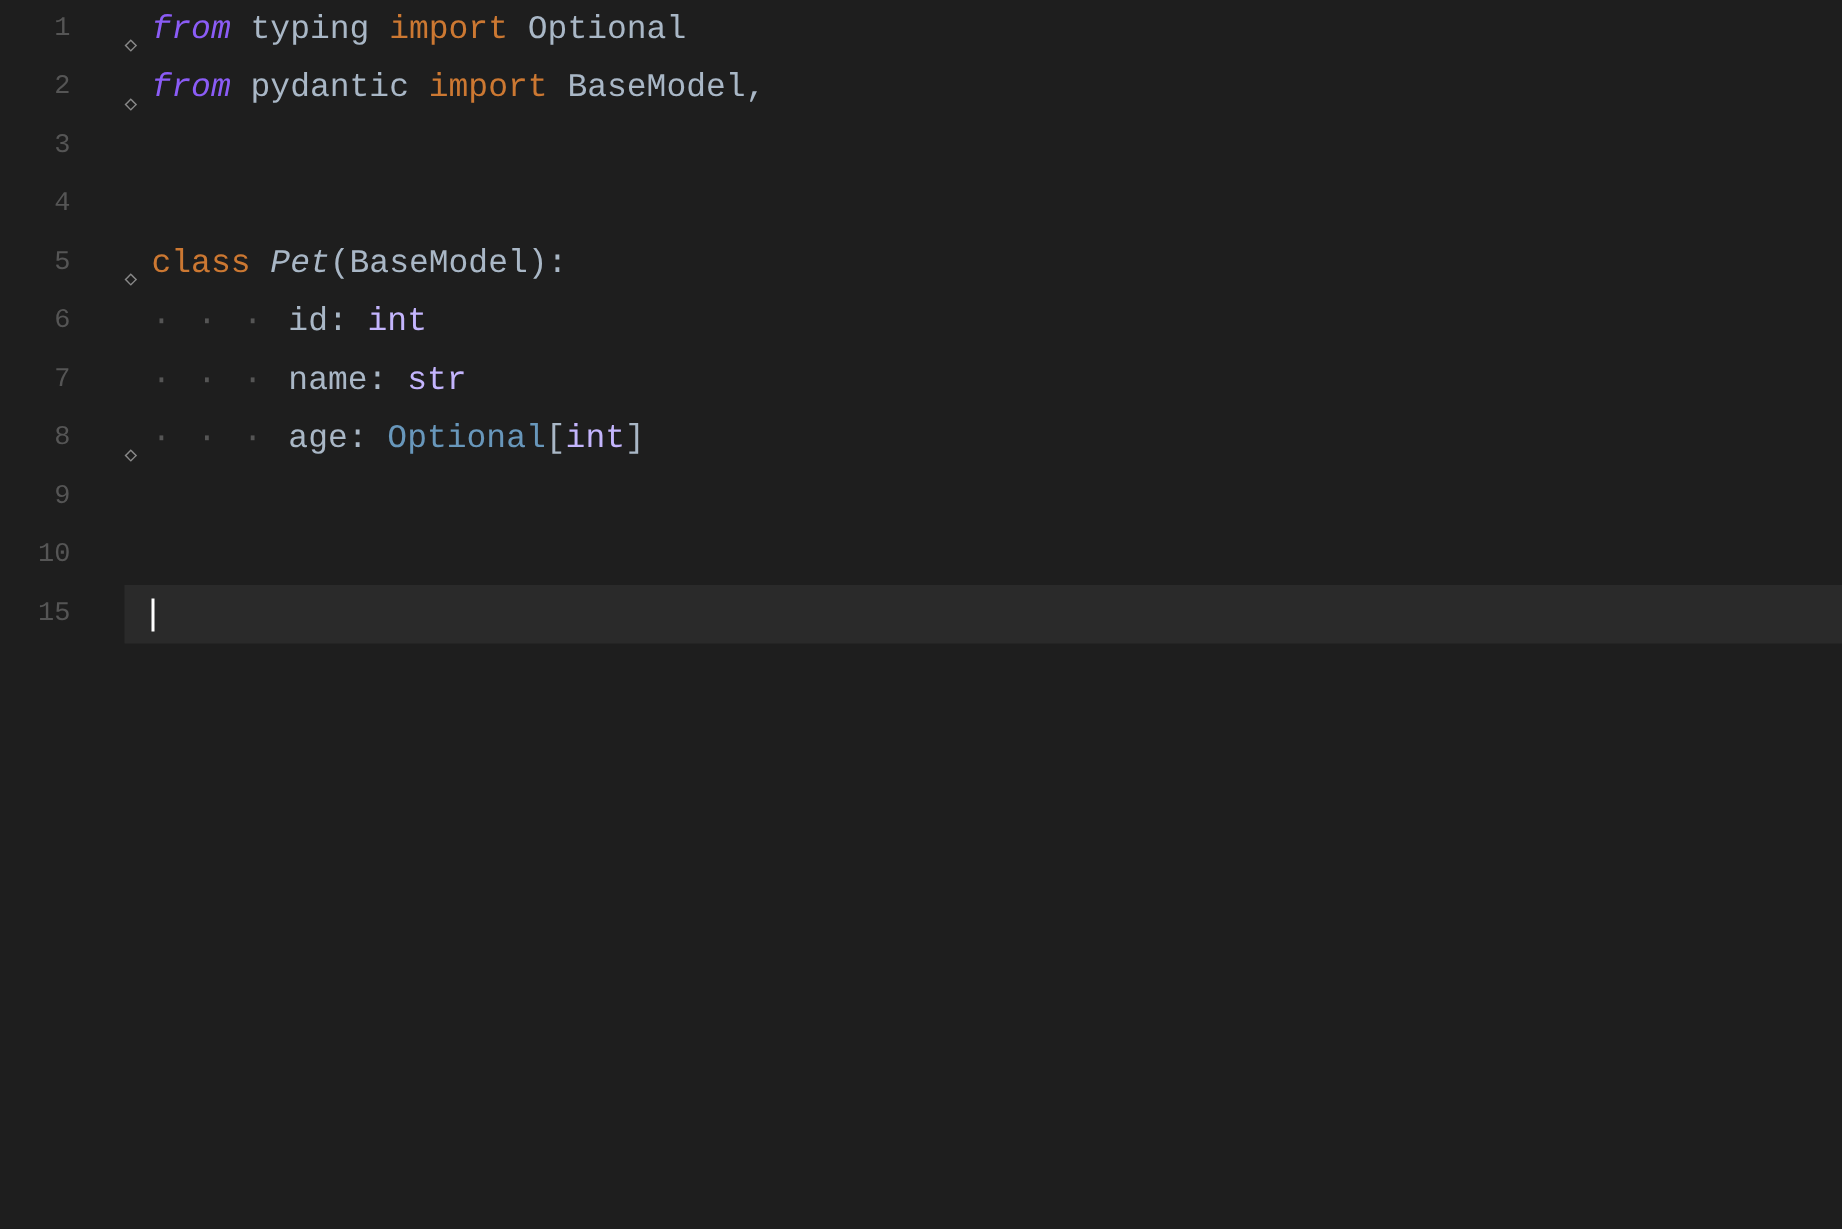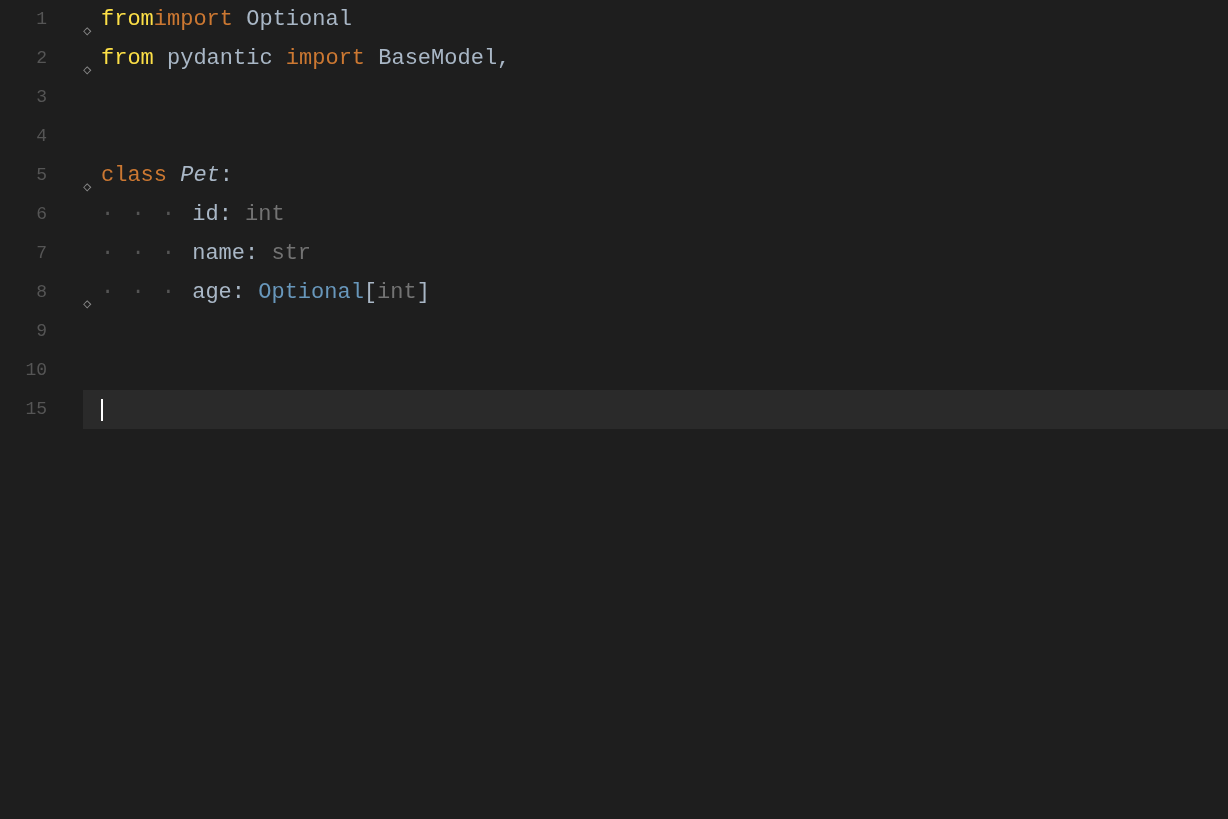--- a/index.html
+++ b/index.html
@@ -77,26 +77,26 @@
       flex-shrink: 0;
     }
 
     .fold-placeholder {
       display: inline-block;
       width: 18px;
       flex-shrink: 0;
     }
 
     
-    .kw-from { color: #fde047; } 
+    .kw-from { color: #8b5cf6; font-style: italic; } 
     .kw-import { color: #cc7832; }
     .kw-class { color: #cc7832; } 
     .cls-name { color: #a9b7c6; font-style: italic; }
     .identifier { color: #a9b7c6; }
-    .type-builtin { color: #737373; } 
+    .type-builtin { color: #c4b5fd; } 
     .type-optional { color: #6897bb; }
     .punct { color: #a9b7c6; }
     .colon { color: #a9b7c6; }
     .bracket { color: #a9b7c6; }
     .dots { color: #555; letter-spacing: 2px; }
     .cursor {
       display: inline-block;
       width: 2px;
       height: 22px;
       background-color: #ffffff;
@@ -122,25 +122,25 @@
       <div class="line-number">5</div>
       <div class="line-number">6</div>
       <div class="line-number">7</div>
       <div class="line-number">8</div>
       <div class="line-number">9</div>
       <div class="line-number">10</div>
       <div class="line-number">15</div>
     </div>
   <div class="code-area">
 
-  <div class="code-line"><span class="fold-icon">◇</span><span class="kw-from">from</span><span class="kw-import">import</span><span class="identifier"> Optional</span></div>
+  <div class="code-line"><span class="fold-icon">◇</span><span class="kw-from">from</span><span class="identifier"> typing </span><span class="kw-import">import</span><span class="identifier"> Optional</span></div>
       <div class="code-line"><span class="fold-icon">◇</span><span class="kw-from">from</span><span class="identifier"> pydantic </span><span class="kw-import">import</span><span class="identifier"> BaseModel</span><span class="punct">,</span></div>
       <div class="code-line"><span class="fold-placeholder"> </span></div>
       <div class="code-line"><span class="fold-placeholder"> </span></div>
-      <div class="code-line"><span class="fold-icon">◇</span><span class="kw-class">class</span><span class="cls-name"> Pet</span><span class="colon">:</span></div>
+      <div class="code-line"><span class="fold-icon">◇</span><span class="kw-class">class</span><span class="cls-name"> Pet</span><span class="identifier">(BaseModel)</span><span class="colon">:</span></div>
       <div class="code-line"><span class="fold-placeholder"> </span><span class="dots">· · · </span><span class="identifier">id</span><span class="colon">:</span><span class="type-builtin"> int</span></div>
       <div class="code-line"><span class="fold-placeholder"> </span><span class="dots">· · · </span><span class="identifier">name</span><span class="colon">:</span><span class="type-builtin"> str</span></div>
       <div class="code-line"><span class="fold-icon">◇</span><span class="dots">· · · </span><span class="identifier">age</span><span class="colon">:</span><span class="type-optional"> Optional</span><span class="bracket">[</span><span class="type-builtin">int</span><span class="bracket">]</span></div>
       <div class="code-line"><span class="fold-placeholder"> </span></div>
       <div class="code-line"><span class="fold-placeholder"> </span></div>
       <div class="code-line active-line"><span class="fold-placeholder"> </span><span class="cursor"></span></div>
     </div>
 </div>
 
 </body></html>

